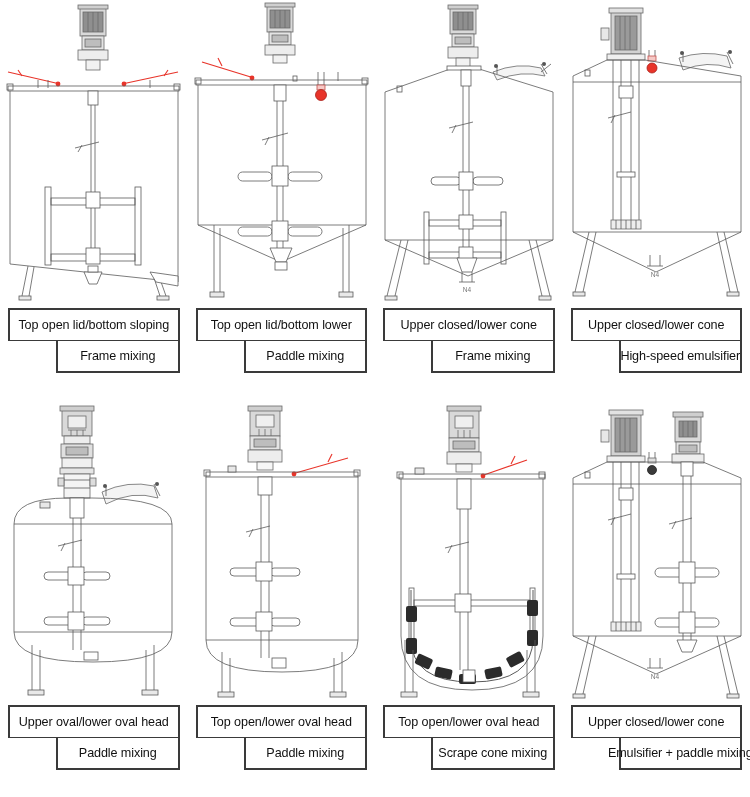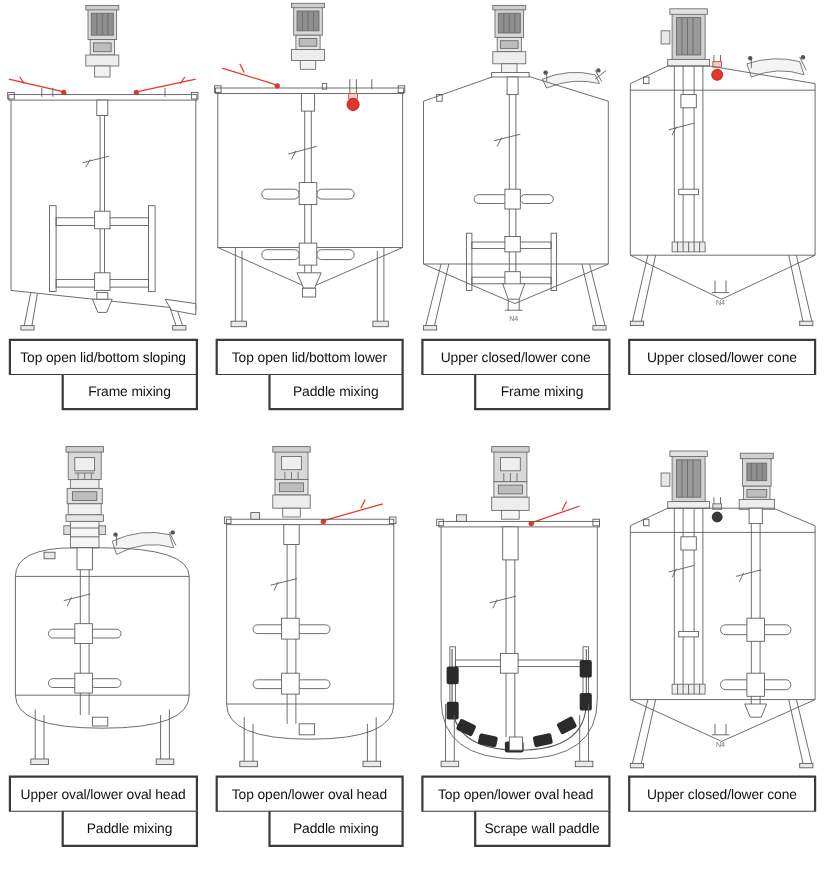--- a/index.html
+++ b/index.html
@@ -295,20 +295,21 @@
               <line x1="154" y1="232" x2="167" y2="292"></line>
                 <line x1="161" y1="232" x2="175" y2="292"></line>
               <rect x="10" y="292" width="12" height="4" fill="#e9e9e9"></rect>
               <rect x="164" y="292" width="12" height="4" fill="#e9e9e9"></rect>
             </g>
           </g>
         </svg>
       </div>
       <div class="labels">
         <div class="lbl top">Upper closed/lower cone</div>
+        <div class="lbl bot">High-speed emulsifier</div>
       </div>
     </div>
 
     <div class="cell r2">
       <div class="figure">
         <svg width="187.5" height="305" viewBox="0 0 187.5 305">
           <g fill="none" stroke="#5a5a5a" stroke-width="0.8">
             <g>
               <rect x="62" y="10" width="30" height="26" fill="#d9d9d9" stroke="#6a6a6a"></rect>
               <rect x="68" y="16" width="18" height="12" fill="#efefef" stroke="#6a6a6a"></rect>
@@ -498,21 +499,21 @@
               <line x1="152" y1="250" x2="152" y2="292"></line>
                 <line x1="160" y1="240" x2="160" y2="292"></line>
               <rect x="26" y="292" width="16" height="5" fill="#e9e9e9"></rect>
               <rect x="148" y="292" width="16" height="5" fill="#e9e9e9"></rect>
             </g>
           </g>
         </svg>
       </div>
       <div class="labels">
         <div class="lbl top">Top open/lower oval head</div>
-        <div class="lbl bot">Scrape wall paddle</div>
+        <div class="lbl bot">Scrape cone mixing</div>
       </div>
     </div>
 
     <div class="cell r2">
       <div class="figure">
         <svg width="187.5" height="305" viewBox="0 0 187.5 305">
           <g fill="none" stroke="#5a5a5a" stroke-width="0.8">
 
             <g>
               <rect x="48" y="14" width="30" height="42" fill="#d2d2d2" stroke="#6a6a6a"></rect>
@@ -590,17 +591,18 @@
               <line x1="154" y1="236" x2="167" y2="294"></line>
                 <line x1="161" y1="236" x2="175" y2="294"></line>
               <rect x="10" y="294" width="12" height="4" fill="#e9e9e9"></rect>
               <rect x="164" y="294" width="12" height="4" fill="#e9e9e9"></rect>
             </g>
           </g>
         </svg>
       </div>
       <div class="labels">
         <div class="lbl top">Upper closed/lower cone</div>
+        <div class="lbl bot">Emulsifier + paddle mixing</div>
       </div>
     </div>
 
   </div>
 </div>
 
 </body></html>

